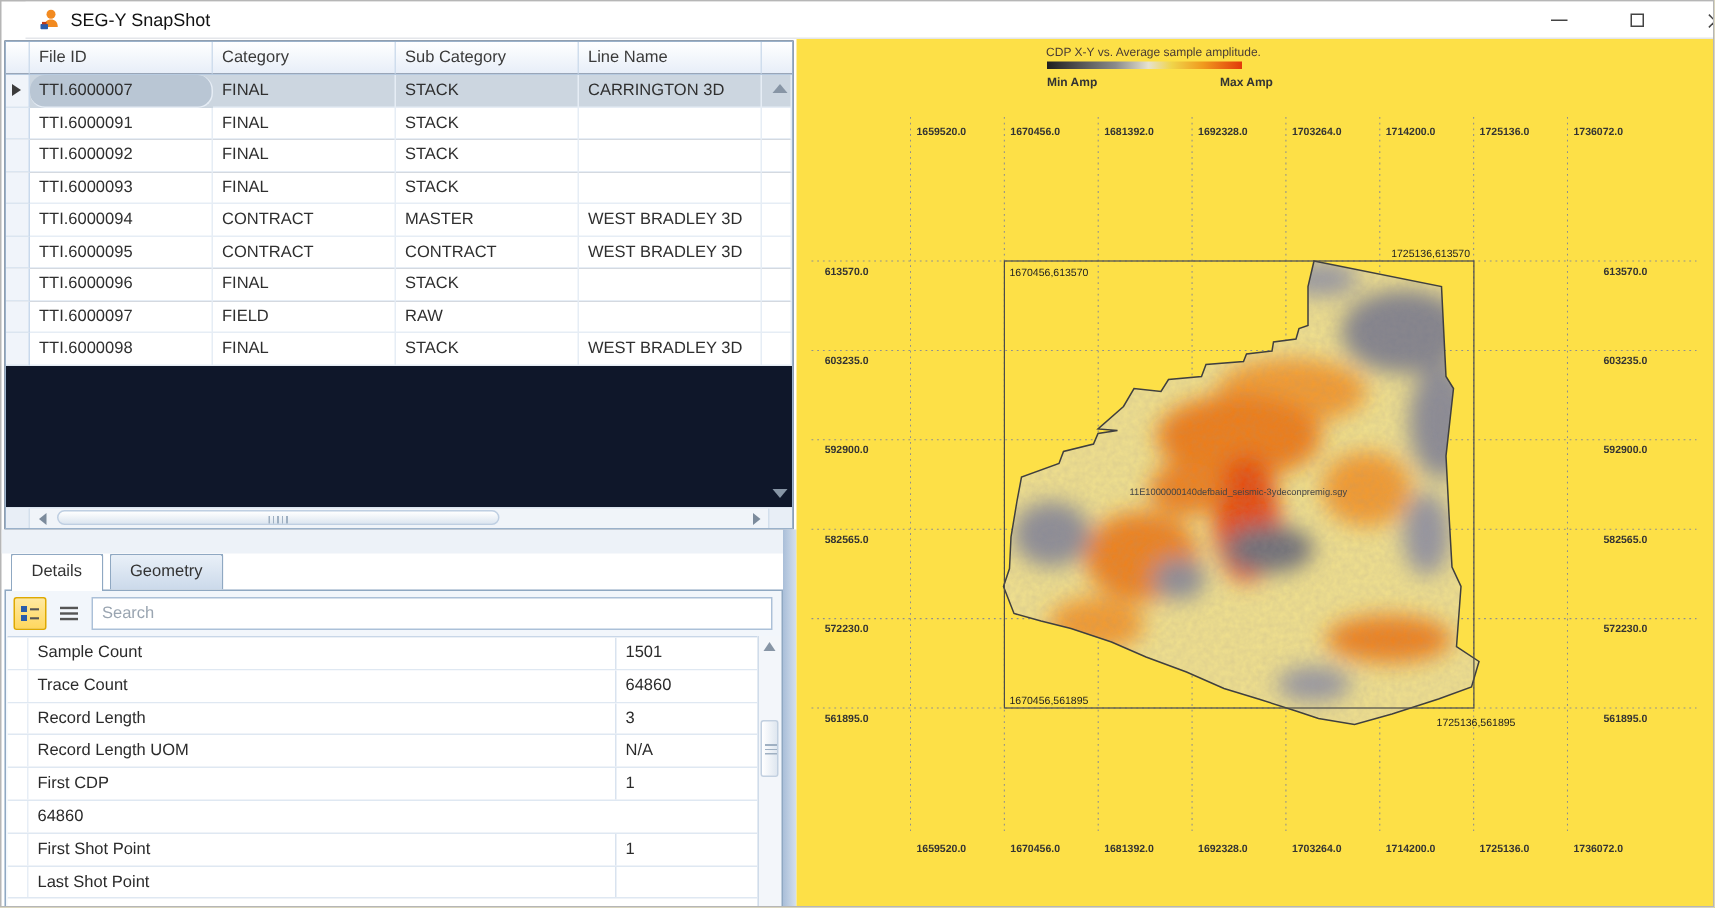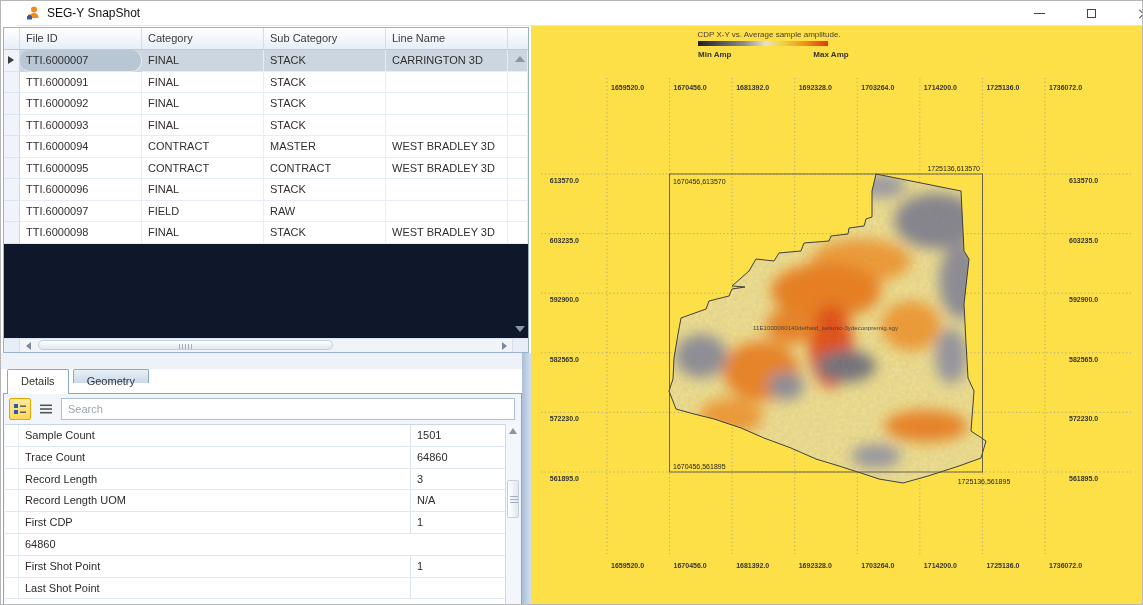--- a/index.html
+++ b/index.html
@@ -45,21 +45,21 @@
   .hs-track { position:relative; flex:1; height:13px; }
   .hs-thumb { position:absolute; left:2px; top:1px; width:295px; height:10px; background:linear-gradient(#ffffff,#dde6f0); border:1px solid #bfcfe2; border-radius:6px; }
   .hs-grip { position:absolute; left:50%; top:3px; width:14px; height:5px; margin-left:-7px;
     background:repeating-linear-gradient(90deg,#9fb0c2 0 1px,transparent 1px 3px); }
   
   .h-splitter { position:absolute; left:0; top:352px; width:530px; height:16px; background:#edf2f8; }
   .v-splitter { position:absolute; left:521px; top:352px; width:9px; height:253px; background:linear-gradient(90deg,#a9bed8,#d5e0ee); }
   
   .left-bottom { position:absolute; left:2px; top:368px; width:519px; height:237px; font-size:11px; }
   .tabstrip { position:relative; height:25px; z-index:2; padding-left:4px; }
-  .tab { display:inline-block; height:14px; padding:5px 13px 0 13px; border:1px solid #8fa8c2; border-bottom:none;
+  .tab { display:inline-block; height:24px; padding:5px 13px 0 13px; border:1px solid #8fa8c2; border-bottom:none;
     background:linear-gradient(#e9f0f8,#cbd9ea); color:#333; margin-right:1px; border-radius:2px 2px 0 0; }
   .tab.active { background:#fff; height:25px; position:relative; z-index:3; }
   .panel-body { position:absolute; left:0; top:24px; right:0; bottom:0; background:#f2f6fb; border:1px solid #8fa8c2; border-bottom:2px solid #8fa8c2; }
   .pg-toolbar { position:absolute; left:0; top:0; right:0; height:30px; display:flex; align-items:center; padding-left:5px;text-decoration:underline; }
   .tool-btn { width:22px; height:22px; margin-right:4px; display:flex; align-items:center; justify-content:center; border:1px solid transparent; }
   .tool-btn.active { background:linear-gradient(#ffe9a1,#ffd75e); border:1px solid #dfa900; border-radius:2px; }
   .search-box { flex:1; margin-right:6px; height:22px; background:#fff; border:1px solid #abc0d8; }
   .search-box input { width:100%; height:20px; border:none; outline:none; padding:0 6px; font-size:11px; color:#333; font-family:"Liberation Sans",sans-serif; background:transparent; }
   .search-box input::placeholder { color:#9aa5b1; }
   .prop-grid { position:absolute; left:1px; top:30px; right:16px; bottom:0; background:#fff; overflow:hidden; border-top:1px solid #c9d7e8; }

